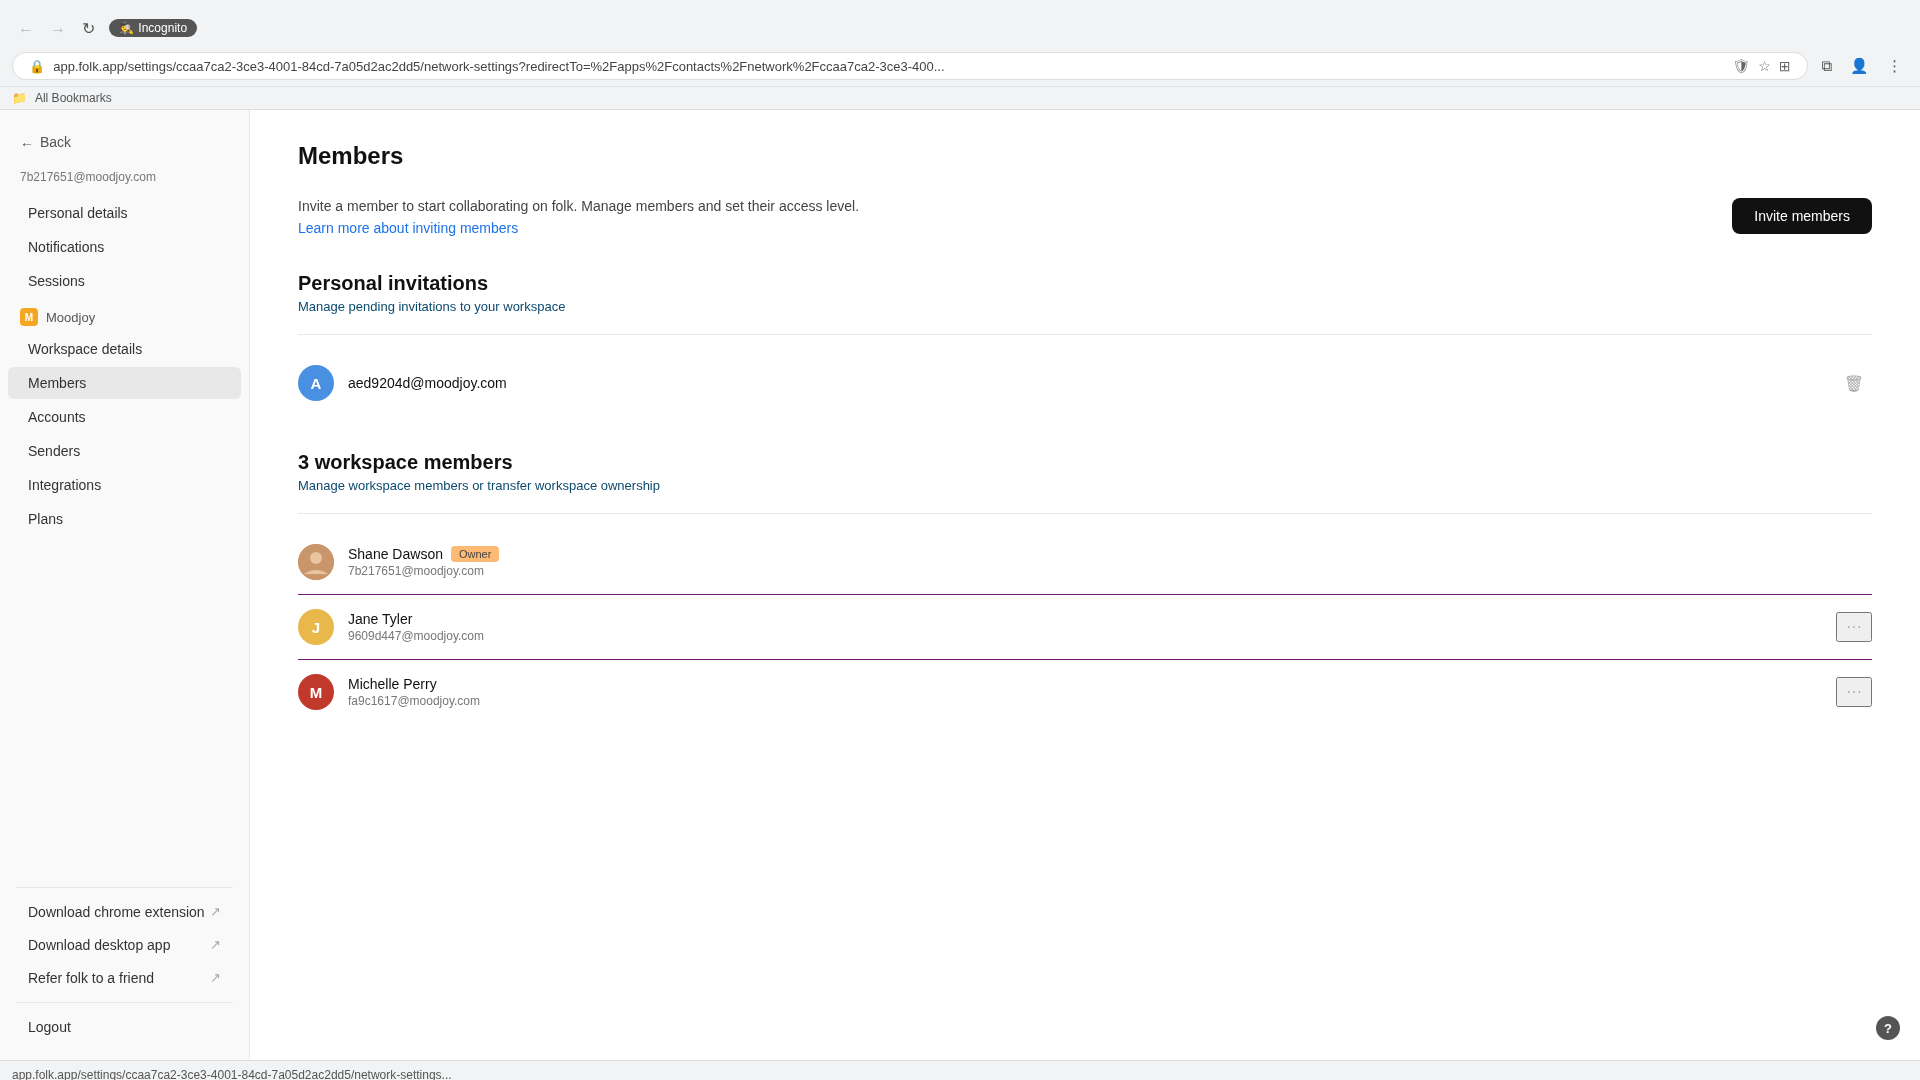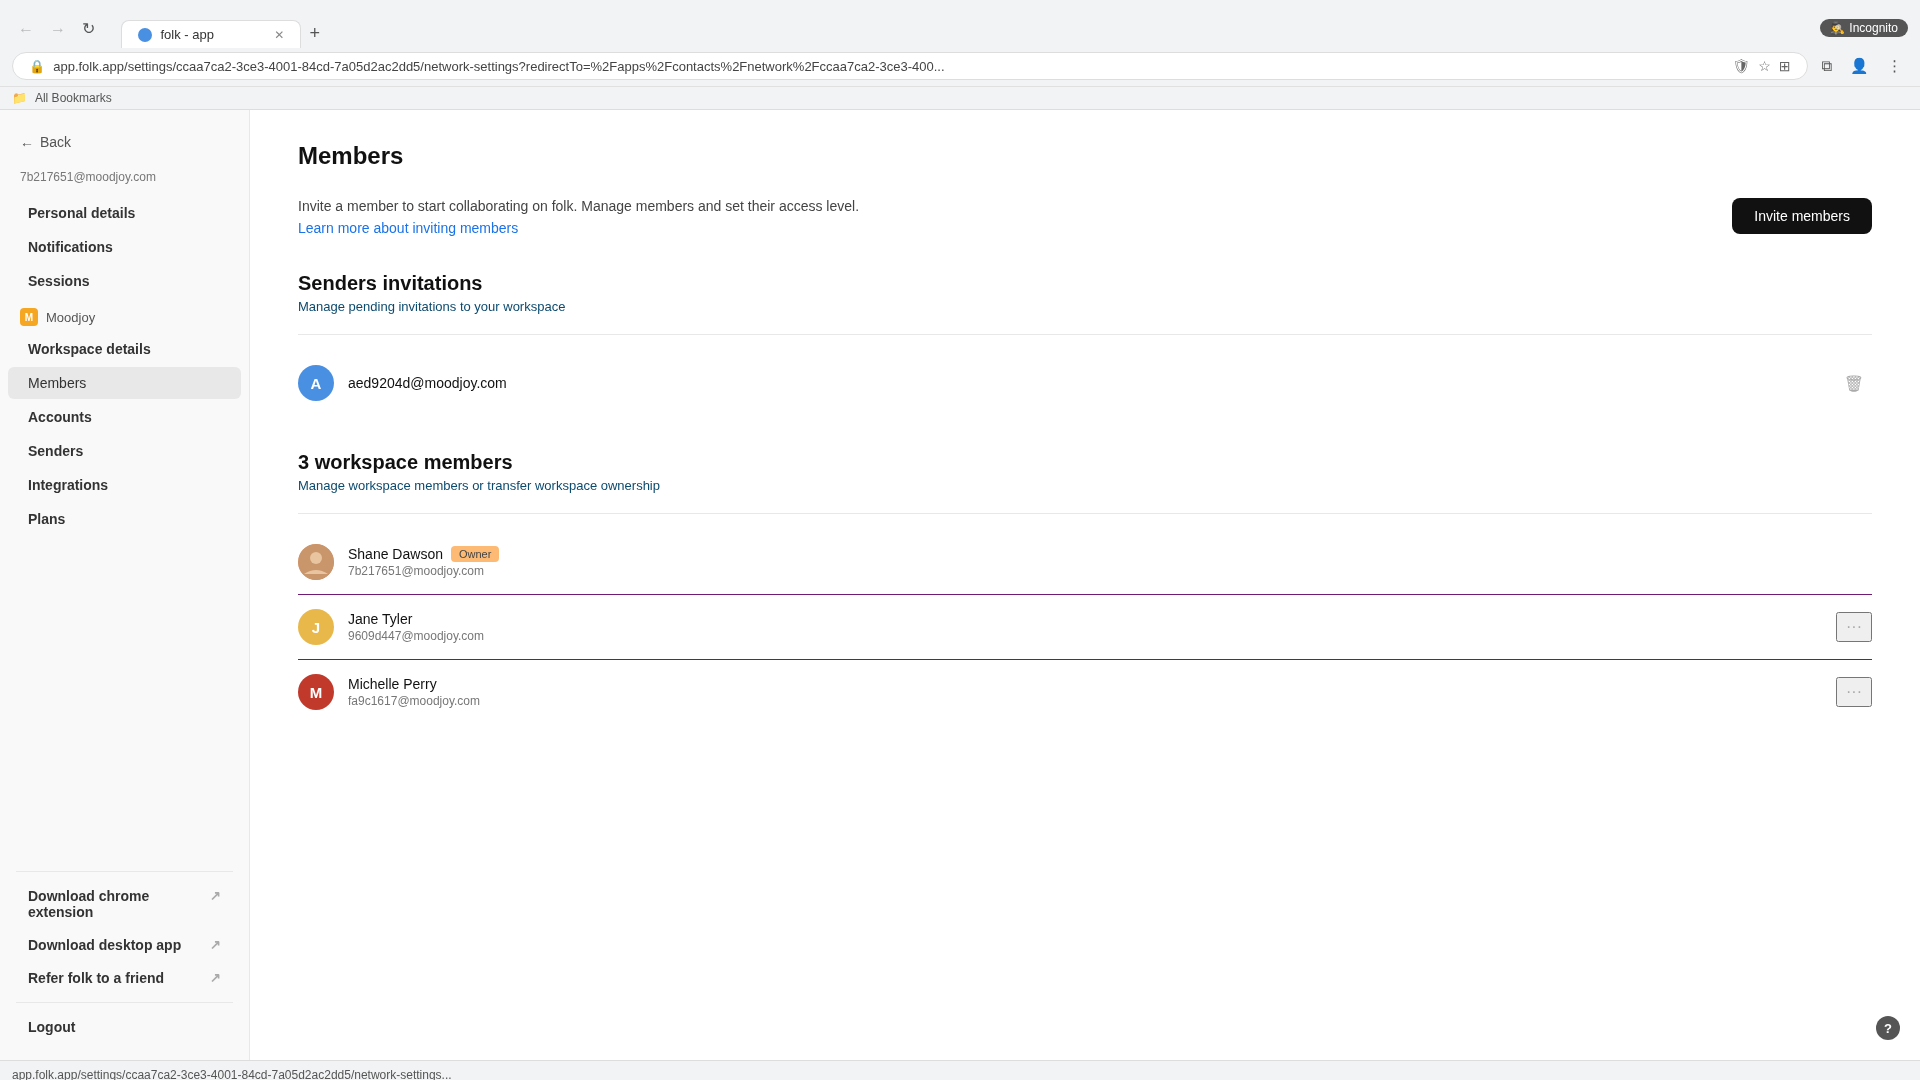--- a/index.html
+++ b/index.html
@@ -25,21 +25,21 @@
     .incognito-badge { background: #555; color: #fff; border-radius: 12px; padding: 2px 10px; font-size: 12px; display: flex; align-items: center; gap: 4px; }
     .bookmarks-bar { display: flex; align-items: center; padding: 4px 12px; gap: 8px; font-size: 12px; color: #555; border-top: 1px solid #e0e0e0; }
 
     
     .app-layout { display: flex; height: calc(1080px - 130px); }
 
     
     .sidebar { width: 250px; min-width: 250px; background: #f9f9f9; border-right: 1px solid #e8e8e8; padding: 16px 0; display: flex; flex-direction: column; overflow-y: auto; }
     .sidebar-back { padding: 8px 20px 16px; color: #555; font-size: 14px; cursor: pointer; display: flex; align-items: center; gap: 6px; }
     .sidebar-email { padding: 4px 20px 12px; color: #777; font-size: 12px; }
-    .sidebar-item { padding: 8px 20px; color: #333; cursor: pointer; border-radius: 6px; margin: 1px 8px; font-weight: bold; }
+    .sidebar-item { padding: 8px 20px; color: #333; cursor: pointer; border-radius: 6px; margin: 1px 8px; }
     .sidebar-item.active { background: #e8e8e8; font-weight: 500; }
     .sidebar-section-label { display: flex; align-items: center; gap: 8px; padding: 10px 20px 6px; color: #555; font-size: 13px; font-weight: 500; }
     .workspace-icon { width: 18px; height: 18px; background: #f5a623; border-radius: 4px; display: inline-flex; align-items: center; justify-content: center; font-size: 10px; color: #fff; font-weight: bold; }
     .sidebar-item-with-icon { display: flex; align-items: flex-start; justify-content: space-between; }
     .external-icon { color: #aaa; font-size: 13px; }
     .sidebar-bottom { margin-top: auto; padding-top: 8px; }
     .sidebar-divider { height: 1px; background: #e8e8e8; margin: 8px 16px; }
 
     
     .main-content { flex: 1; padding: 32px 48px; overflow-y: auto; background: #fff; }
@@ -79,28 +79,20 @@
 </head>
 <body>
 
 <div class="browser-chrome">
   <div class="browser-top-bar">
     <div class="browser-nav-buttons">
       <button class="nav-btn disabled">←</button>
       <button class="nav-btn disabled">→</button>
       <button class="nav-btn">↻</button>
     </div>
-    <div class="tab-bar" style="flex:1;display:flex;align-items:flex-end;height:100%;">
-      <div class="tab">
-        <span class="tab-favicon"></span>
-        <span>folk - app</span>
-        <span class="tab-close">✕</span>
-      </div>
-      <button class="tab-new">+</button>
-    </div>
     <div class="browser-action-icons">
       <span class="incognito-badge">
         <span>🕵</span>
         <span>Incognito</span>
       </span>
     </div>
   </div>
   <div class="address-bar-row">
     <div class="address-bar">
       <span style="color:#555;font-size:13px;">🔒</span>
@@ -193,21 +185,21 @@
 
     <div class="invite-section">
       <div class="invite-description">
         <p>Invite a member to start collaborating on folk. Manage members and set their access level.</p>
         <a href="#">Learn more about inviting members</a>
       </div>
       <button class="invite-btn">Invite members</button>
     </div>
 
     <div class="section">
-      <h2 class="section-title">Senders invitations</h2>
+      <h2 class="section-title">Personal invitations</h2>
       <p class="section-subtitle">Manage pending invitations to your workspace</p>
       <hr class="section-divider">
 
       <div class="member-row">
         <div class="member-avatar" style="background:#4a90e2;">A</div>
         <div class="member-info">
           <div class="member-name">aed9204d@moodjoy.com</div>
         </div>
         <button class="delete-btn" title="Remove invitation">🗑</button>
       </div>

